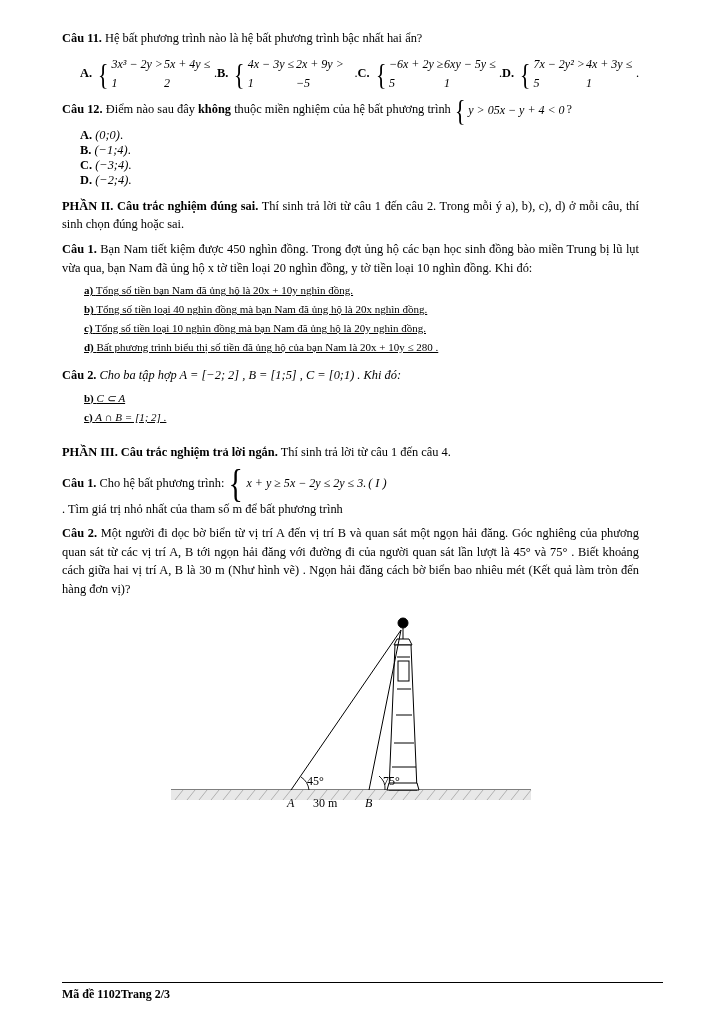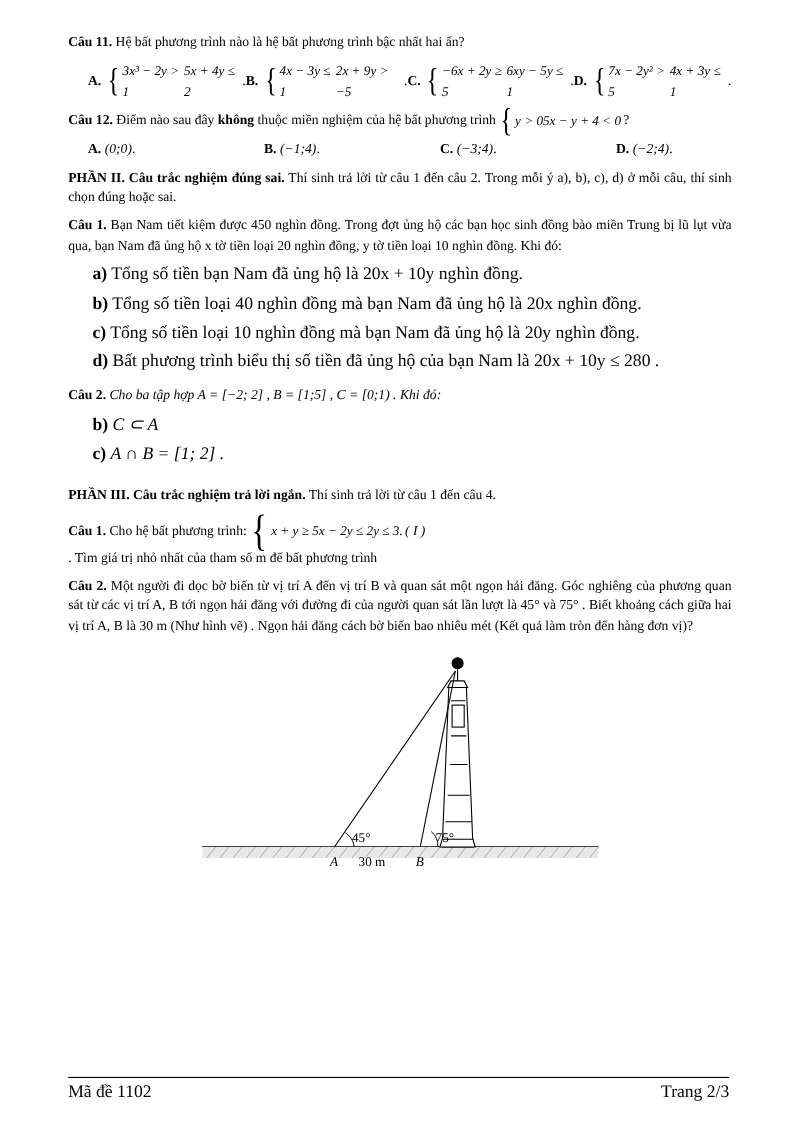--- a/index.html
+++ b/index.html
@@ -13,21 +13,21 @@
     font-family: "Liberation Serif", serif;
     color: #000;
     position: relative;
     overflow: hidden;
   }
   .page {
     position: relative;
     width: 725px;
     height: 1024px;
     box-sizing: border-box;
-    padding: 30px 60px 0 62px;
+    padding: 30px 86px 0 62px;
   }
   .q-line {
     font-size: 12.4px;
     line-height: 1.45;
     margin: 0 0 6px 0;
     text-align: justify;
   }
   .bold { font-weight: bold; }
   .mathit { font-style: italic; font-family: "Liberation Serif", serif; }
   
@@ -63,32 +63,34 @@
   }
   .opt-lab {
     font-weight: bold;
     margin-right: 4px;
   }
   .opt-tail { margin-left: 2px; }
   .choice-row {
     display: flex;
     font-size: 12.4px;
     margin: 6px 0 8px 0;
+    flex-direction: column;
   }
   .choice-row > div { white-space: nowrap; }
   .sec-head {
     font-size: 12.4px;
     margin: 10px 0 6px 0;
     text-align: justify;
     line-height: 1.45;
   }
   .sub {
-    font-size: 16px;
+    font-size: 11px;
     margin: 3px 0 3px 22px;
     line-height: 1.45;
+    text-decoration: underline;
   }
   .sub .lab { font-weight: bold; }
   .para {
     font-size: 12.4px;
     line-height: 1.5;
     margin: 6px 0;
     text-align: justify;
   }
   .inline-sys {
     display: inline-flex;
@@ -98,23 +100,23 @@
   }
   
   .footer {
     position: absolute;
     left: 62px;
     right: 62px;
     bottom: 22px;
     border-top: 1px solid #000;
     padding-top: 4px;
     display: flex;
-    justify-content: space-between;
-    font-size: 16px;
-    font-weight: normal;
+    justify-content: flex-start;
+    font-size: 12px;
+    font-weight: bold;
   }
   
   .figure-wrap {
     position: relative;
     height: 230px;
     margin-top: 4px;
   }
   svg.fig { display: block; margin: 0 auto; }
 </style>
 </head>

